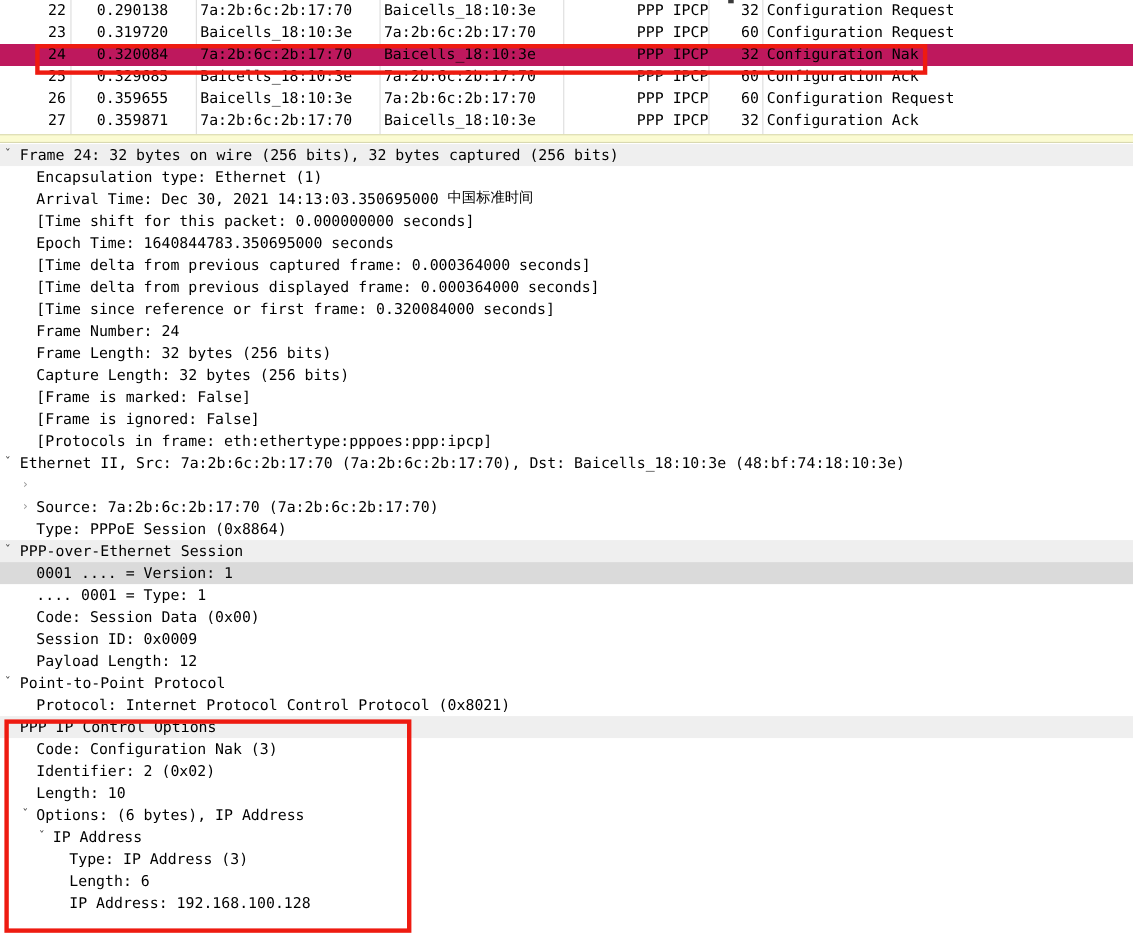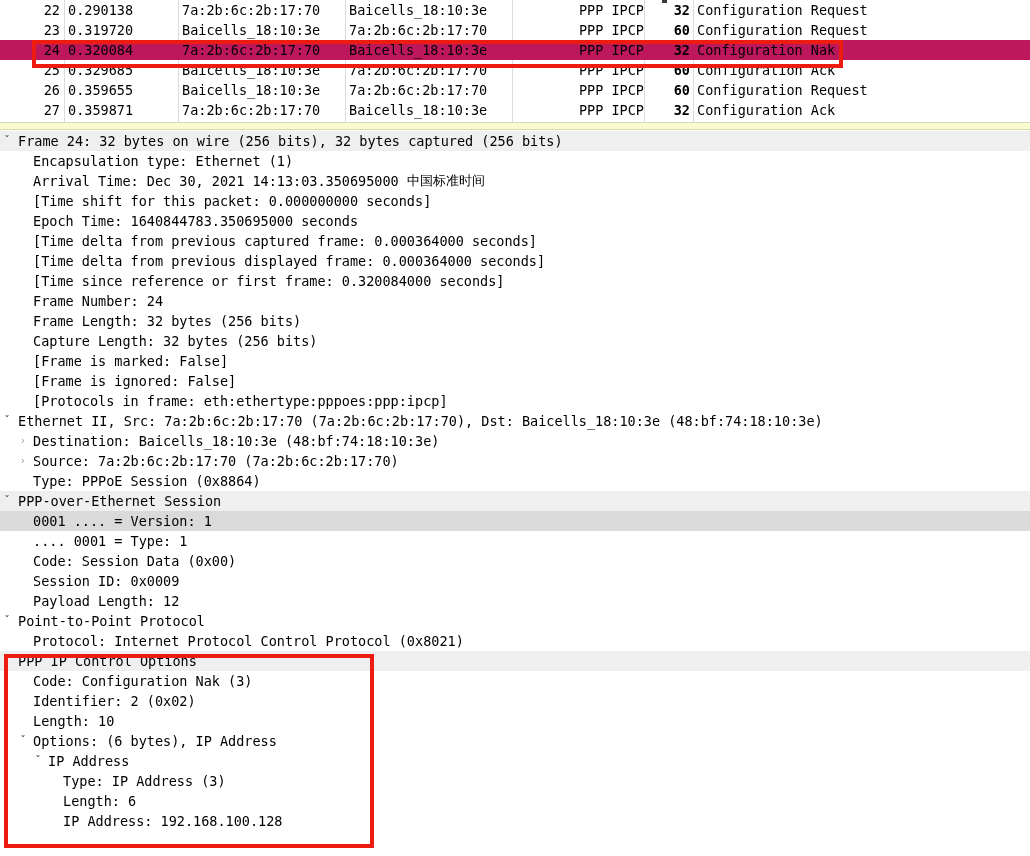--- a/index.html
+++ b/index.html
@@ -54,25 +54,25 @@
   .cell {
     position: absolute;
     top: 0;
     height: 20px;
     line-height: 20px;
     white-space: pre;
     font-size: 13.5px;
     letter-spacing: 0px;
   }
   .cell.num   { left: 0px;   width: 60px;  text-align: right; }
-  .cell.time  { left: 68px;  width: 105px; text-align: left;  }
+  .cell.time  { left: 68px;  width: 105px; text-align: center;  }
   .cell.src   { left: 182px; width: 160px; text-align: left;  }
   .cell.dst   { left: 349px; width: 160px; text-align: left;  }
   .cell.proto { left: 516px; width: 128px; text-align: right;  }
-  .cell.len   { left: 646px; width: 44px;  text-align: right; font-weight: bold; }
+  .cell.len   { left: 646px; width: 44px;  text-align: right; }
   .cell.info  { left: 697px; width: 330px; text-align: left;  }
 
   
   #splitter {
     position: absolute;
     left: 0; top: 122px;
     width: 1030px;
     height: 8px;
     background: #fbfbd2;
     border-top: 1px solid #d9d9b0;
@@ -178,21 +178,21 @@
       <div class="tree-row lvl1"><span class="tree-label">[Time delta from previous captured frame: 0.000364000 seconds]</span></div>
       <div class="tree-row lvl1"><span class="tree-label">[Time delta from previous displayed frame: 0.000364000 seconds]</span></div>
       <div class="tree-row lvl1"><span class="tree-label">[Time since reference or first frame: 0.320084000 seconds]</span></div>
       <div class="tree-row lvl1"><span class="tree-label">Frame Number: 24</span></div>
       <div class="tree-row lvl1"><span class="tree-label">Frame Length: 32 bytes (256 bits)</span></div>
       <div class="tree-row lvl1"><span class="tree-label">Capture Length: 32 bytes (256 bits)</span></div>
       <div class="tree-row lvl1"><span class="tree-label">[Frame is marked: False]</span></div>
       <div class="tree-row lvl1"><span class="tree-label">[Frame is ignored: False]</span></div>
       <div class="tree-row lvl1"><span class="tree-label">[Protocols in frame: eth:ethertype:pppoes:ppp:ipcp]</span></div>
       <div class="tree-row lvl0"><span class="twisty open">ˇ</span><span class="tree-label">Ethernet II, Src: 7a:2b:6c:2b:17:70 (7a:2b:6c:2b:17:70), Dst: Baicells_18:10:3e (48:bf:74:18:10:3e)</span></div>
-      <div class="tree-row lvl1"><span class="twisty shut">›</span><span class="tree-label">Destination: Baicells_18:10:3e (48:bf:74:18:10:3e)</span></div>
+      <div class="tree-row lvl1"><span class="twisty shut">›</span></div>
       <div class="tree-row lvl1"><span class="twisty shut">›</span><span class="tree-label">Source: 7a:2b:6c:2b:17:70 (7a:2b:6c:2b:17:70)</span></div>
       <div class="tree-row lvl1"><span class="tree-label">Type: PPPoE Session (0x8864)</span></div>
       <div class="tree-row lvl0 hl-light"><span class="twisty open">ˇ</span><span class="tree-label">PPP-over-Ethernet Session</span></div>
       <div class="tree-row lvl1 hl-dark"><span class="tree-label">0001 .... = Version: 1</span></div>
       <div class="tree-row lvl1"><span class="tree-label">.... 0001 = Type: 1</span></div>
       <div class="tree-row lvl1"><span class="tree-label">Code: Session Data (0x00)</span></div>
       <div class="tree-row lvl1"><span class="tree-label">Session ID: 0x0009</span></div>
       <div class="tree-row lvl1"><span class="tree-label">Payload Length: 12</span></div>
       <div class="tree-row lvl0"><span class="twisty open">ˇ</span><span class="tree-label">Point-to-Point Protocol</span></div>
       <div class="tree-row lvl1"><span class="tree-label">Protocol: Internet Protocol Control Protocol (0x8021)</span></div>

